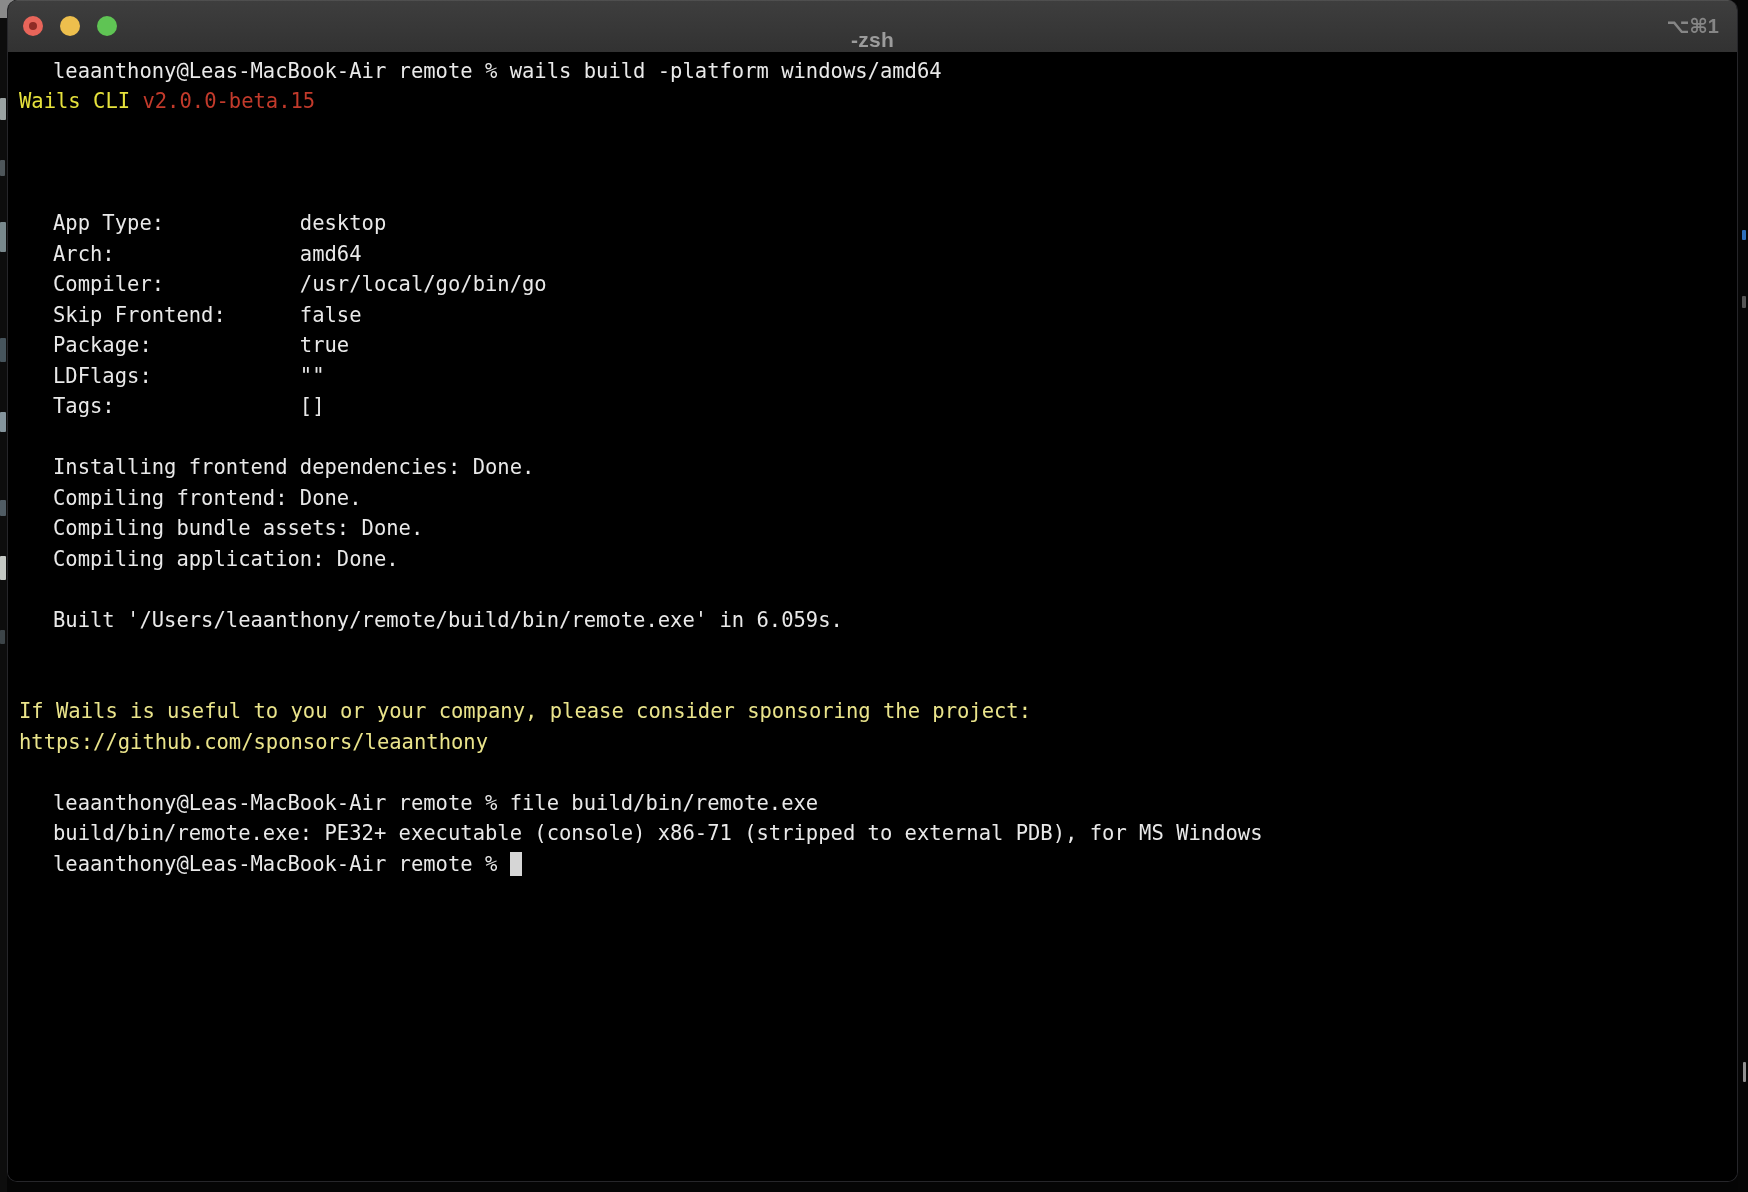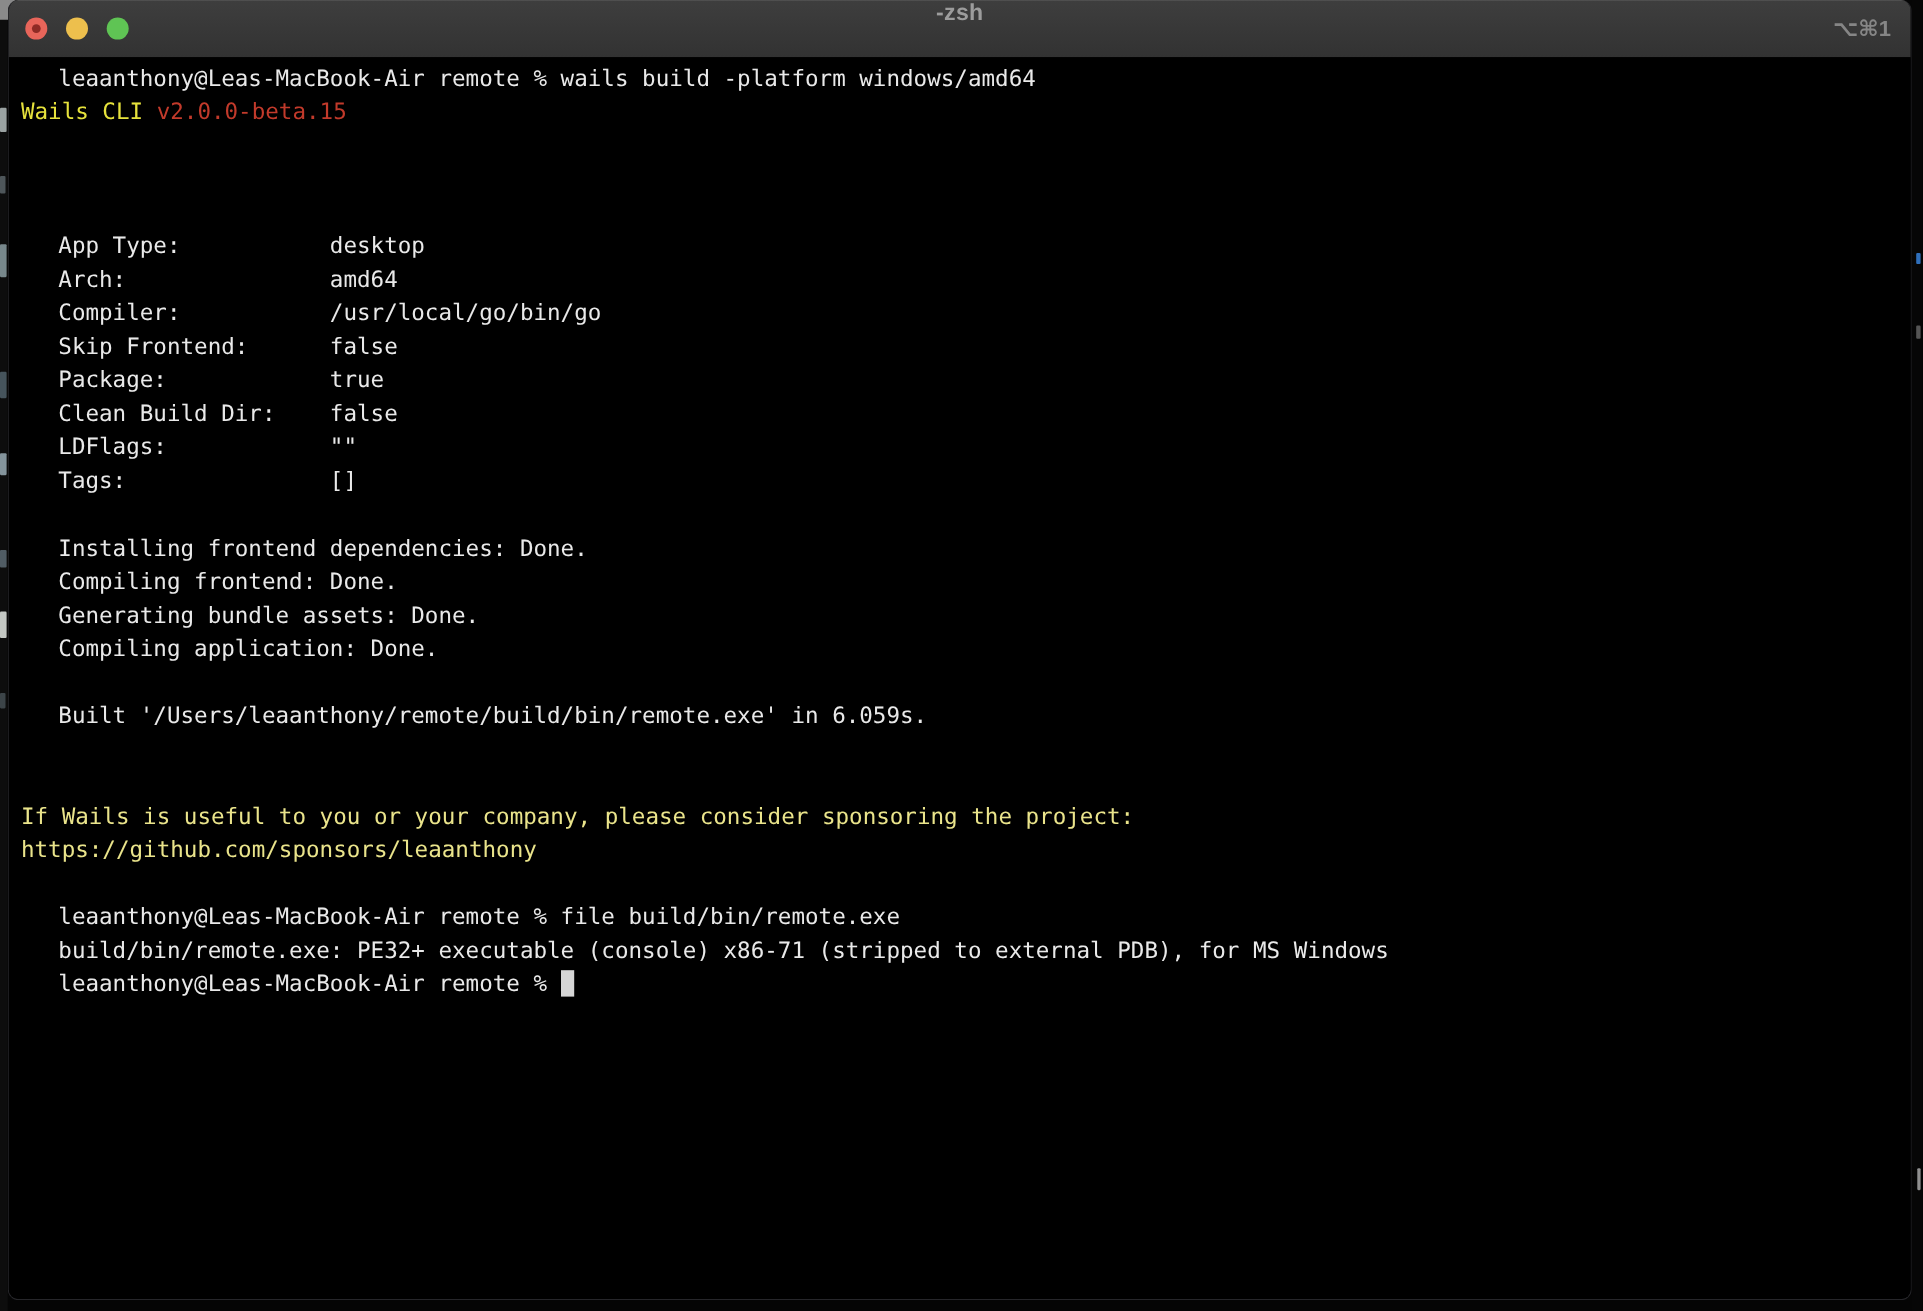--- a/index.html
+++ b/index.html
@@ -55,21 +55,21 @@
     overflow: hidden;
     z-index: 2;
   }
   .titlebar {
     position: relative;
     height: 52px;
     background: linear-gradient(#3e3e3e, #323232);
     box-shadow: inset 0 1px 0 rgba(255,255,255,0.09);
     border-bottom: 1px solid #151515;
     display: flex;
-    align-items: flex-start;
+    align-items: flex-end;
   }
   .traffic-lights {
     position: absolute;
     left: 15px; top: 0;
     height: 52px;
     display: flex;
     align-items: center;
     gap: 17px;
   }
   .traffic-lights .tl {
@@ -166,27 +166,26 @@
         <div class="line"><span class="c-fg">leaanthony@Leas-MacBook-Air remote % wails build -platform windows/amd64</span></div>
         <div class="line"><span class="c-yellow">Wails CLI </span><span class="c-red">v2.0.0-beta.15</span></div>
         <div class="line">&nbsp;</div>
         <div class="line">&nbsp;</div>
         <div class="line">&nbsp;</div>
         <div class="line"><span class="c-fg">App Type:           desktop</span></div>
         <div class="line"><span class="c-fg">Arch:               amd64</span></div>
         <div class="line"><span class="c-fg">Compiler:           /usr/local/go/bin/go</span></div>
         <div class="line"><span class="c-fg">Skip Frontend:      false</span></div>
         <div class="line"><span class="c-fg">Package:            true</span></div>
-        <div class="line"><span class="c-fg">Clean Build Dir:    false</span></div>
         <div class="line"><span class="c-fg">LDFlags:            ""</span></div>
         <div class="line"><span class="c-fg">Tags:               []</span></div>
         <div class="line">&nbsp;</div>
         <div class="line"><span class="c-fg">Installing frontend dependencies: Done.</span></div>
         <div class="line"><span class="c-fg">Compiling frontend: Done.</span></div>
-        <div class="line"><span class="c-fg">Generating bundle assets: Done.</span></div>
+        <div class="line"><span class="c-fg">Compiling bundle assets: Done.</span></div>
         <div class="line"><span class="c-fg">Compiling application: Done.</span></div>
         <div class="line">&nbsp;</div>
         <div class="line"><span class="c-fg">Built '/Users/leaanthony/remote/build/bin/remote.exe' in 6.059s.</span></div>
         <div class="line">&nbsp;</div>
         <div class="line">&nbsp;</div>
         <div class="line"><span class="c-paleyellow">If Wails is useful to you or your company, please consider sponsoring the project:</span></div>
         <div class="line"><span class="c-paleyellow">https://github.com/sponsors/leaanthony</span></div>
         <div class="line">&nbsp;</div>
         <div class="line"><span class="c-fg">leaanthony@Leas-MacBook-Air remote % file build/bin/remote.exe</span></div>
         <div class="line"><span class="c-fg">build/bin/remote.exe: PE32+ executable (console) x86-71 (stripped to external PDB), for MS Windows</span></div>

